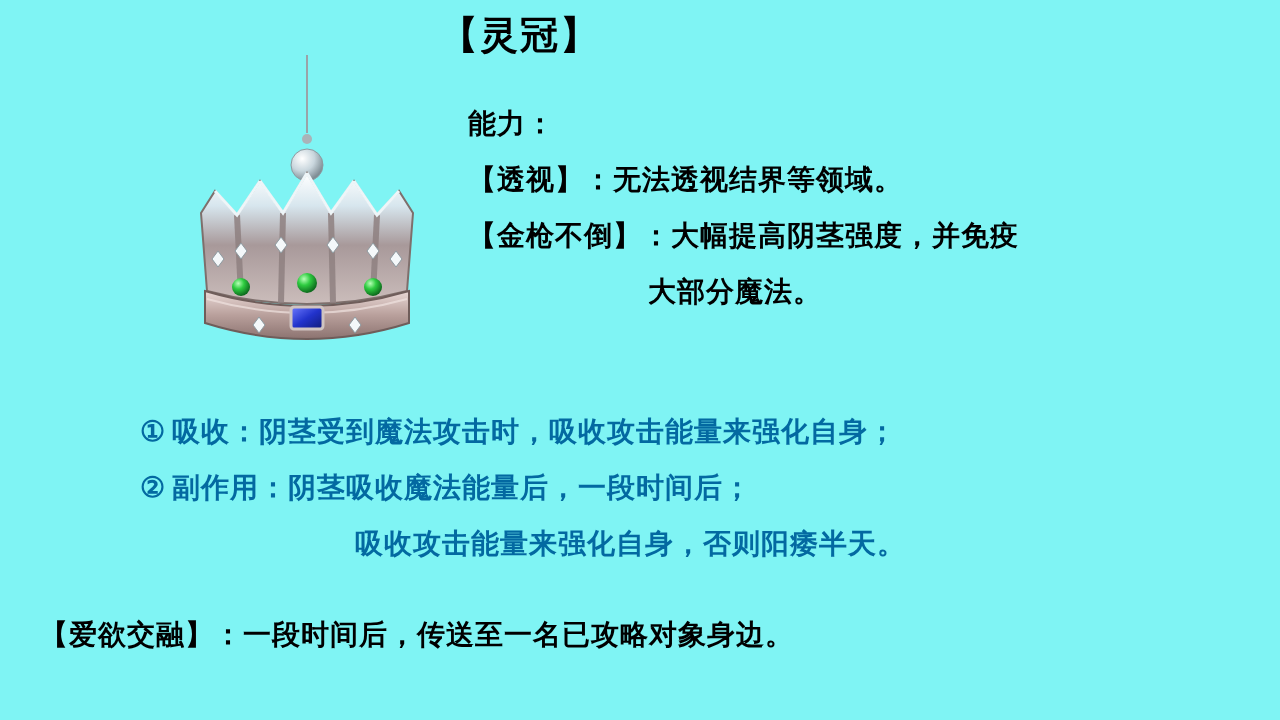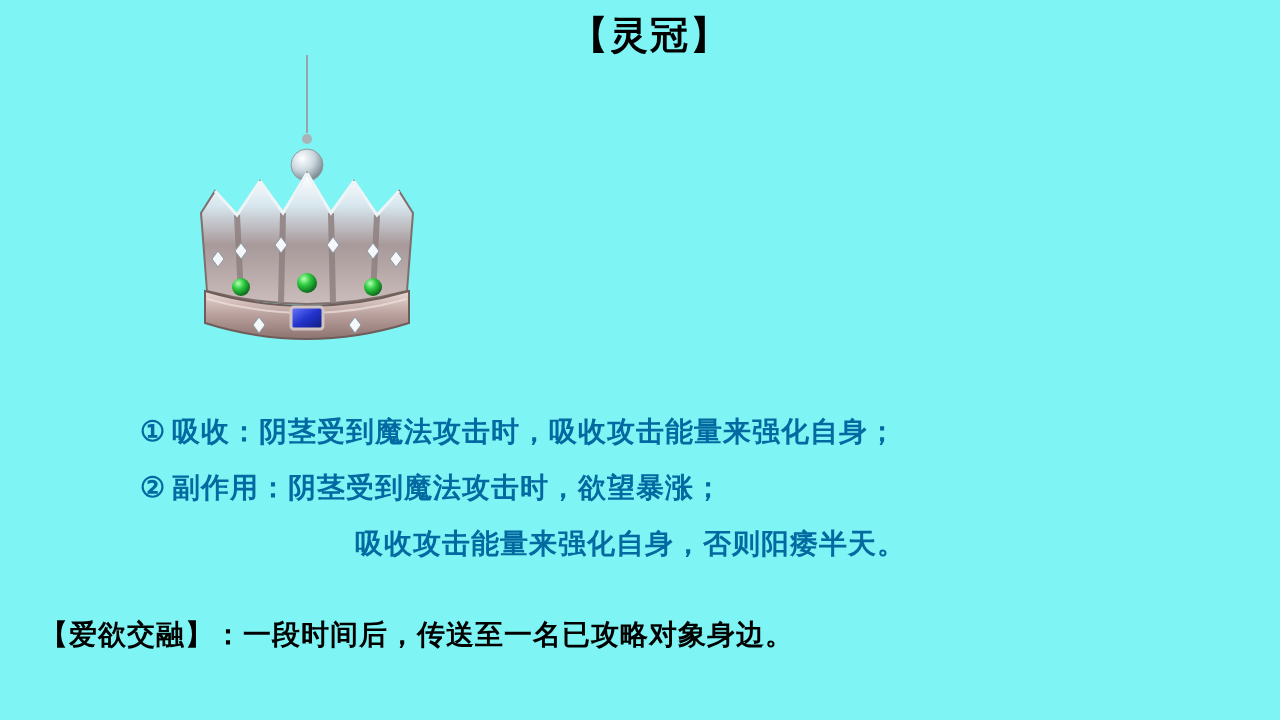--- a/index.html
+++ b/index.html
@@ -19,21 +19,20 @@
     height: 720px;
     background: #7FF4F4;
   }
 
   
   .title {
     position: absolute;
     left: 440px;
     top: 10px;
     width: 420px;
-    text-align: center;
     font-family: "DejaVu Serif", serif;
     font-weight: bold;
     font-size: 38px;
     color: #000;
     letter-spacing: 2px;
   }
 
   
   .crown-wrap {
     position: absolute;
@@ -173,27 +172,33 @@
 
       <rect x="136" y="252" width="32" height="22" rx="3" fill="url(#gBlue)" stroke="#cfc4c1" stroke-width="3"></rect>
 
       <g fill="#f4f8fa" stroke="#8d9aa0" stroke-width="1">
         <polygon points="104,262 110,270 104,278 98,270"></polygon>
         <polygon points="200,262 206,270 200,278 194,270"></polygon>
       </g>
     </svg>
   </div>
 
+  <div class="ability-block">
+    <div class="line">能力：</div>
+    <div class="line">【透视】：无法透视结界等领域。</div>
+    <div class="line">【金枪不倒】：大幅提高阴茎强度，并免疫</div>
+    <div class="line indent">大部分魔法。</div>
+  </div>
 
   <div class="list-block">
     <div class="line">
       <span class="num">①</span><span>吸收：阴茎受到魔法攻击时，吸收攻击能量来强化自身；</span>
     </div>
     <div class="line">
-      <span class="num">②</span><span>副作用：阴茎受到魔法攻击时，欲望暴涨；</span>
+      <span class="num">②</span><span>副作用：阴茎吸收魔法能量后，一段时间后；</span>
     </div>
     <div class="line sub">
       <span>吸收攻击能量来强化自身，否则阳痿半天。</span>
     </div>
   </div>
 
   <div class="footer-line">【爱欲交融】：一段时间后，传送至一名已攻略对象身边。</div>
 
 </div>
 

